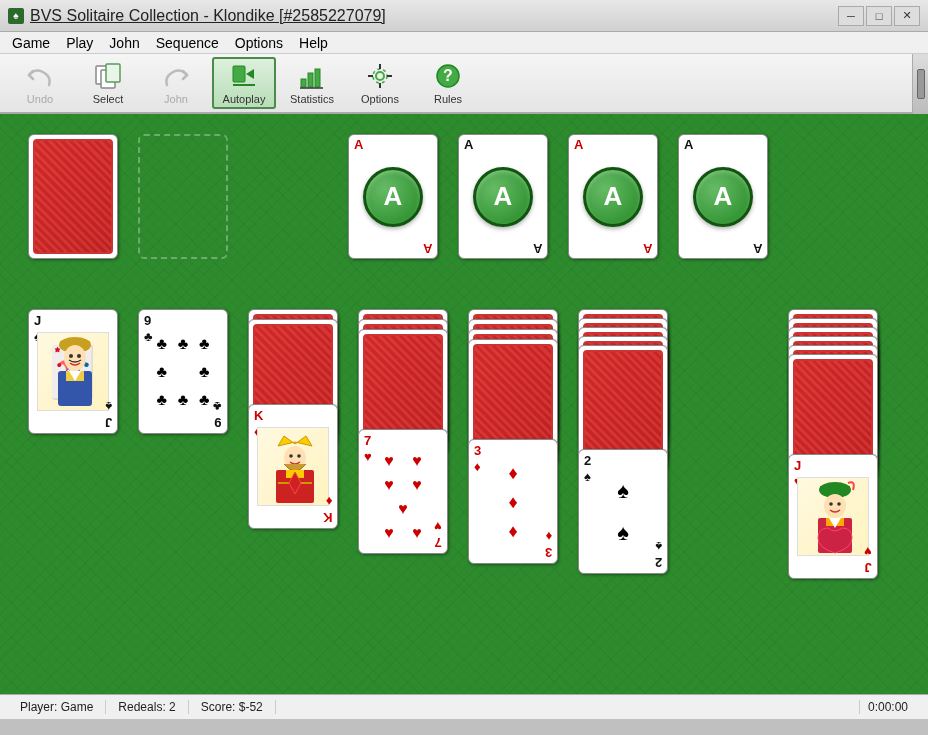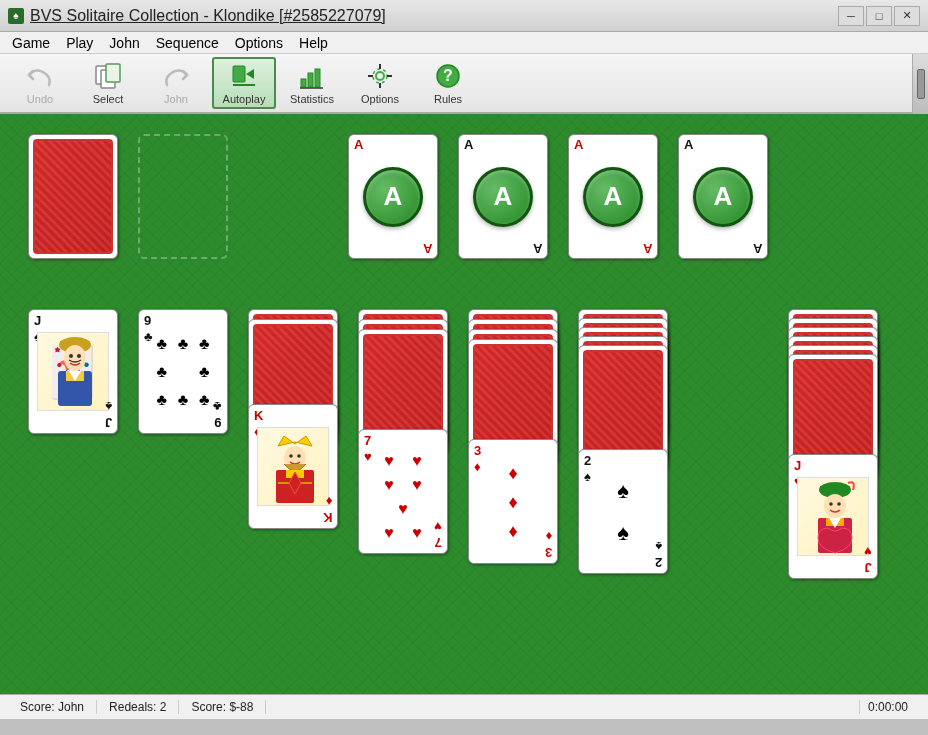--- a/index.html
+++ b/index.html
@@ -579,17 +579,17 @@
 
         <path d="M20 60 Q20 50 30 50 Q37 56 44 50 Q54 50 54 60 Q54 70 37 75 Q20 70 20 60Z" fill="#cc2244" stroke="#ff4466" stroke-width="1"></path>
       </svg>
     </div>
     <div class="corner-br red">J<br>♥</div>
   </div>
 
 </div>
 
 <div id="status-bar">
-  <div class="status-section">Score: John</div>
+  <div class="status-section">Player: Game</div>
   <div class="status-section">Redeals: 2</div>
-  <div class="status-section">Score: $-88</div>
+  <div class="status-section">Score: $-52</div>
   <div class="status-section" style="margin-left:auto; border-right:none; border-left:1px solid #ccc;padding-left:8px;">0:00:00</div>
 </div>
 
 </body></html>

